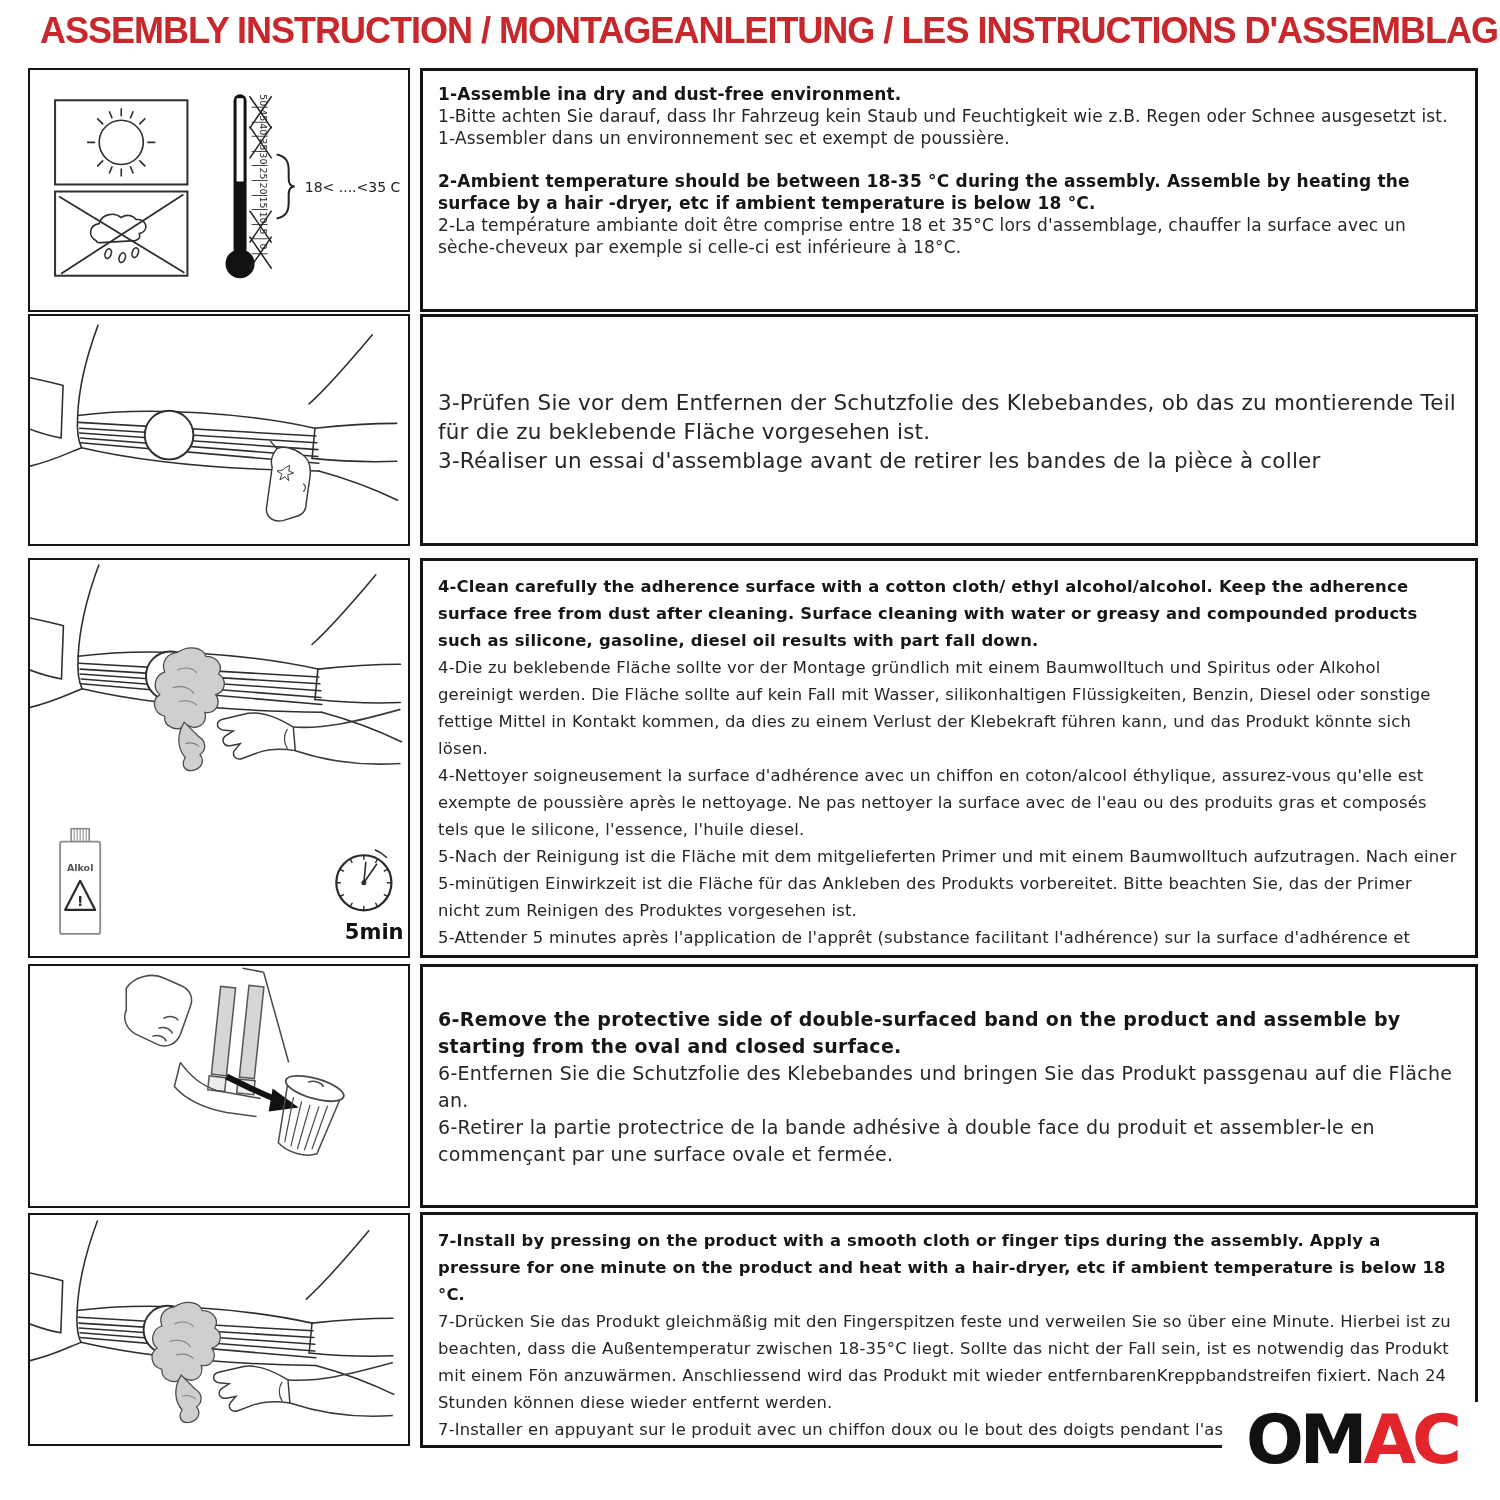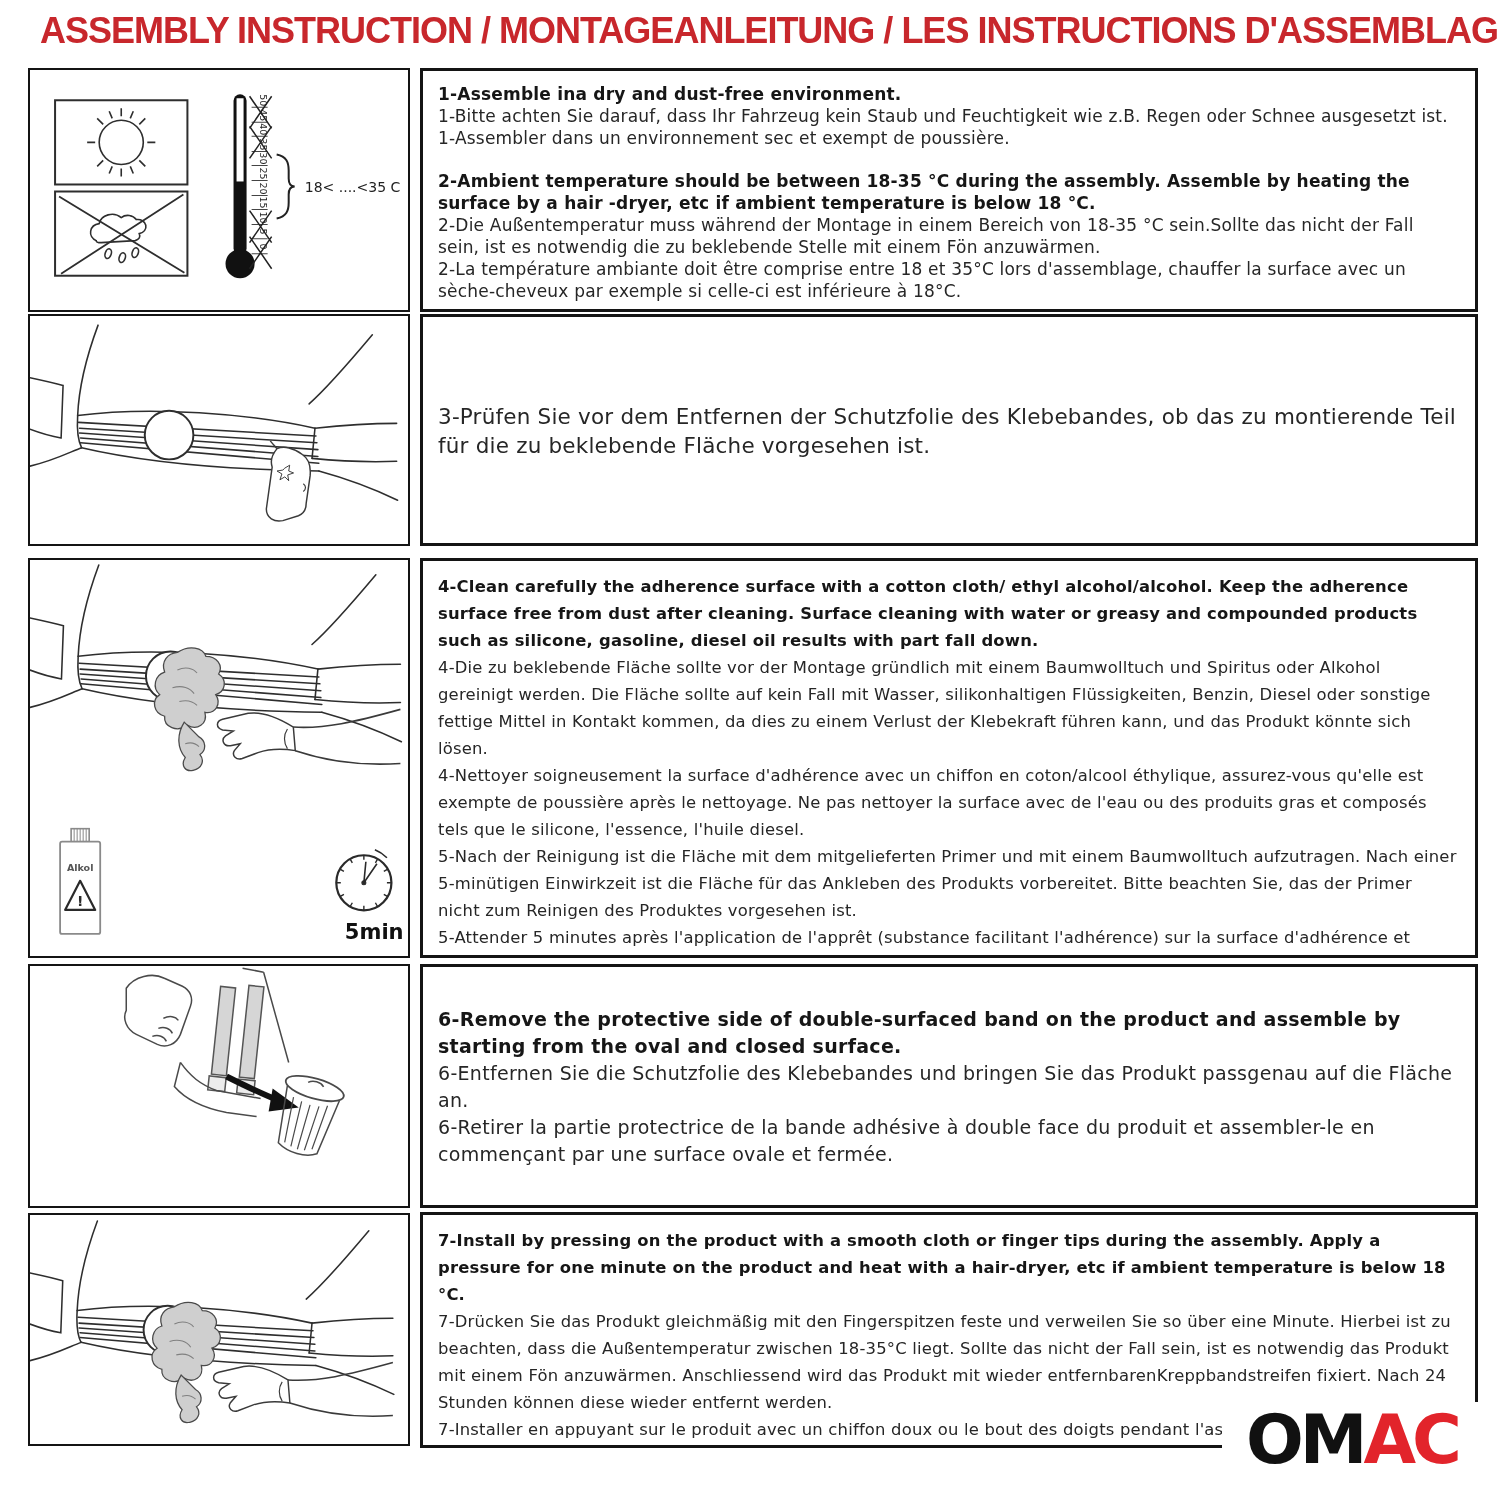--- a/index.html
+++ b/index.html
@@ -113,40 +113,40 @@
         <path d="M246 84 C256 86 258 92 258 100 L258 108 C258 114 260 116 264 116 C260 116 258 118 258 124 L258 132 C258 140 256 146 246 148" stroke="#222" stroke-width="2" fill="none"></path>
         <text x="274" y="122" font-family="DejaVu Sans, sans-serif" font-size="14" font-weight="500" fill="#222">18&lt; ....&lt;35 C</text>
       </g>
     </svg>
   </div>
   <div class="txtbox t1" id="txt1">
     <p class="b">1-Assemble ina dry and dust-free environment.</p>
     <p class="r">1-Bitte achten Sie darauf, dass Ihr Fahrzeug kein Staub und Feuchtigkeit wie z.B. Regen oder Schnee ausgesetzt ist.</p>
     <p class="r">1-Assembler dans un environnement sec et exempt de poussière.</p>
     <p class="b gap">2-Ambient temperature should be between 18-35 °C  during the assembly. Assemble by heating the surface by a hair -dryer, etc if ambient temperature is below 18 °C.</p>
-    <p class="r">2-Die Außentemperatur muss während der Montage in einem Bereich von 18-35 °C  sein.Sollte das nicht der Fall sein, ist es notwendig die zu beklebende Stelle mit einem Fön anzuwärmen.</p>
     <p class="r">2-La température ambiante doit être comprise entre 18 et 35°C lors d'assemblage, chauffer la surface avec un sèche-cheveux par exemple si celle-ci est inférieure à 18°C.</p>
   </div>
 
   
   <div class="figbox" id="fig2">
     <svg viewBox="0 0 377 227">
       <g transform="translate(0 6) scale(0.97)">
         <use href="#car-art"></use>
         <g>
           <path d="M 254,130 C 249,136 247,143 249,149 L 243,192 C 243,201 251,206 260,204 L 276,199 C 281,197 284,192 284,186 L 288,158 C 289,148 286,140 280,136 C 271,129 261,127 254,130 Z" fill="#fff" stroke="#3a3a3a" stroke-width="1.5"></path>
           <path d="M 254,130 L 247,122" stroke="#3a3a3a" stroke-width="1.5" fill="none"></path>
           <path d="M 262,150 l 5,-3 -1,6 5,2 -6,2 1,6 -4,-4 -5,3 2,-6 -5,-3 6,-1 z" fill="none" stroke="#3a3a3a" stroke-width="1"></path>
           <path d="M 281,166 c 3,2 3,6 0,8" fill="none" stroke="#3a3a3a" stroke-width="1.2"></path>
         </g>
       </g>
     </svg>
   </div>
   <div class="txtbox t2 vcenter" id="txt2">
     <p class="r">3-Prüfen Sie vor dem Entfernen der Schutzfolie des Klebebandes, ob das zu montierende Teil für die zu beklebende Fläche vorgesehen ist.</p>
+    <p class="r">3-Réaliser un essai d'assemblage avant de retirer les bandes de la pièce à coller</p>
   </div>
 
   
   <div class="figbox" id="fig3">
     <svg viewBox="0 0 377 395">
       <g transform="translate(0 2) scale(0.98)">
         <use href="#car-art"></use>
         <use href="#cloth-hand"></use>
       </g>
       <g>

